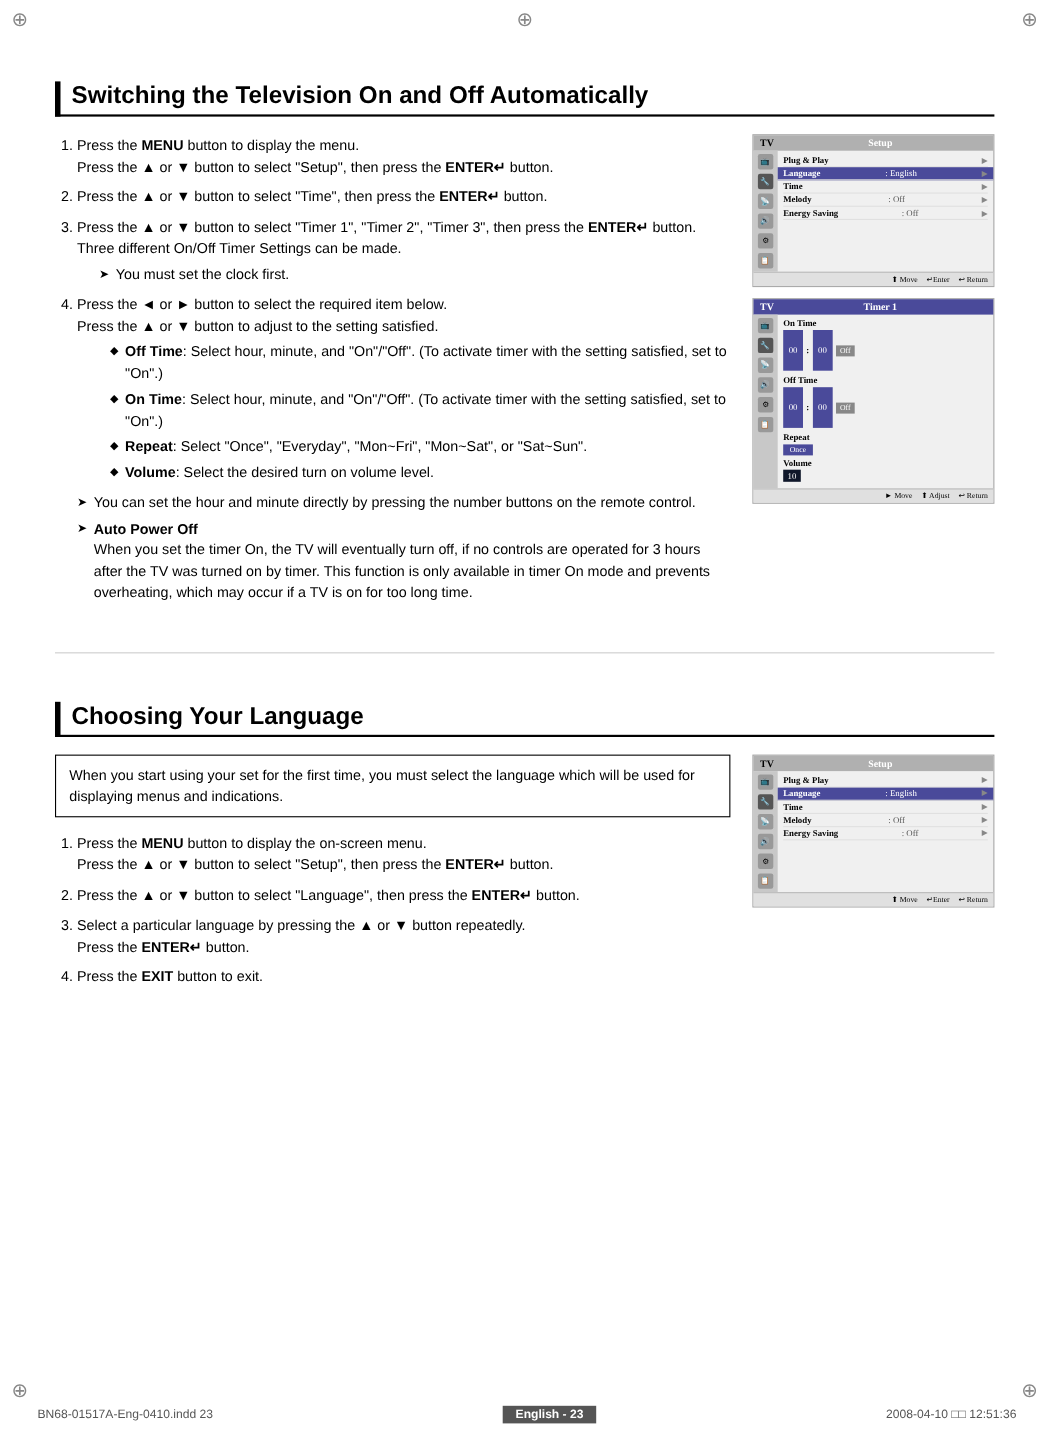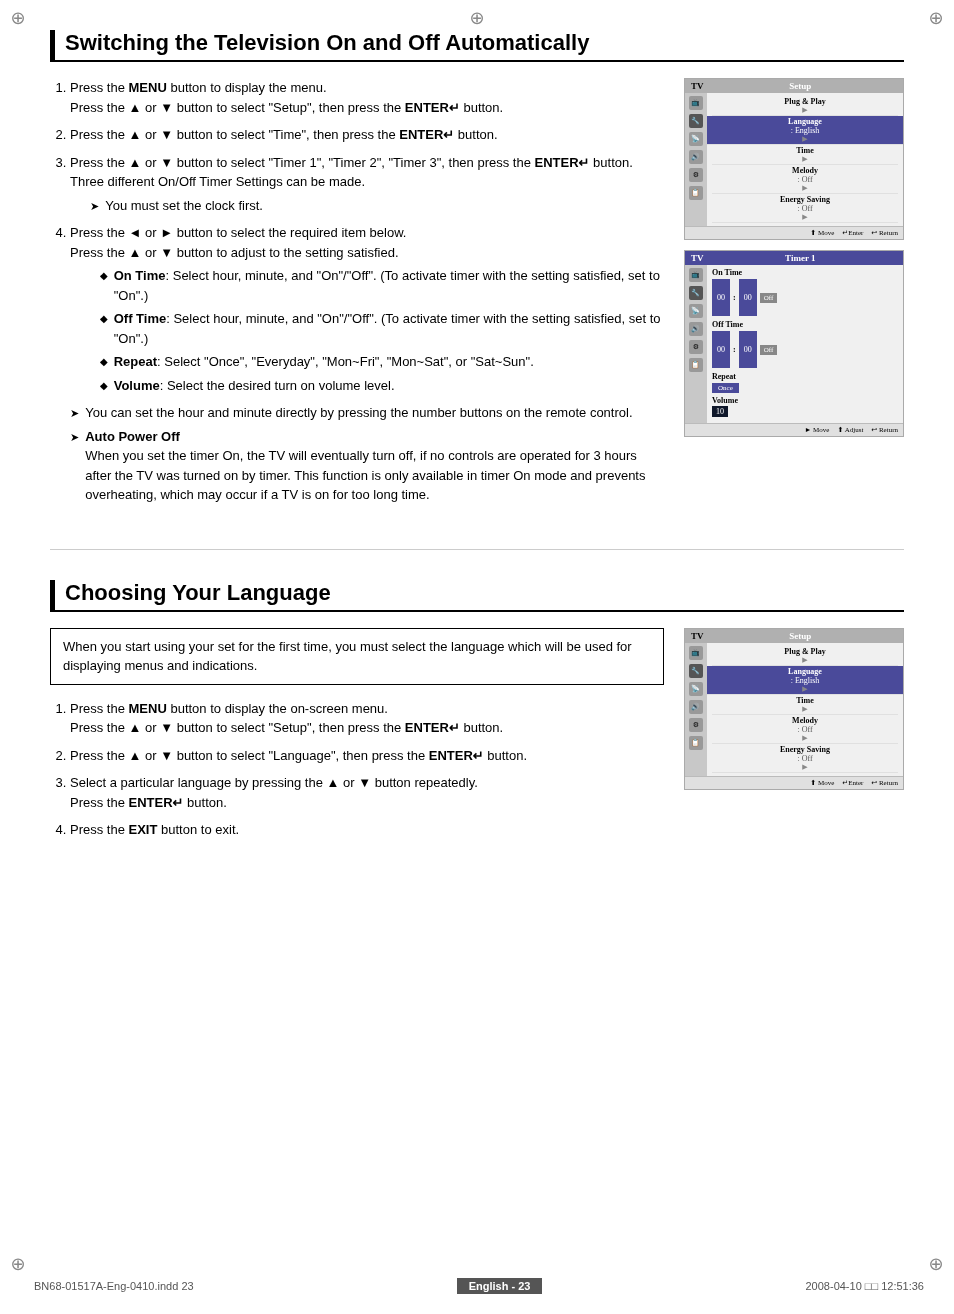--- a/index.html
+++ b/index.html
@@ -22,20 +22,21 @@
 
     
     .section-title {
       font-size: 22px;
       font-weight: bold;
       border-bottom: 2px solid #000;
       padding-bottom: 4px;
       margin-bottom: 16px;
       border-left: 5px solid #000;
       padding-left: 10px;
+      margin-top: 44px;
     }
 
     .section-block {
       margin-bottom: 40px;
     }
 
     
     .section-content {
       display: flex;
       gap: 20px;
@@ -154,21 +155,20 @@
       padding: 3px 5px;
     }
 
     .tv-row {
       display: flex;
       justify-content: space-between;
       align-items: center;
       padding: 1px 0;
       font-size: 8px;
       border-bottom: 1px solid #e0e0e0;
-      flex-direction: column;
     }
 
     .tv-row.selected {
       background: #4a4a9a;
       color: #fff;
       margin: 0 -5px;
       padding: 1px 5px;
       text-align: center;
     }
 
@@ -353,24 +353,24 @@
             Three different On/Off Timer Settings can be made.
             <div class="note-arrow">
               <span>You must set the clock first.</span>
             </div>
           </li>
           <li>
             Press the ◄ or ► button to select the required item below.<br>
             Press the ▲ or ▼ button to adjust to the setting satisfied.
 
             <div class="bullet-item">
+              <span><span class="bold">Off  Time</span>: Select hour, minute, and "On"/"Off". (To activate timer with the setting satisfied, set to "On".)</span>
+            </div>
+            <div class="bullet-item">
               <span><span class="bold">On  Time</span>: Select hour, minute, and "On"/"Off". (To activate timer with the setting satisfied, set to "On".)</span>
-            </div>
-            <div class="bullet-item">
-              <span><span class="bold">Off  Time</span>: Select hour, minute, and "On"/"Off". (To activate timer with the setting satisfied, set to "On".)</span>
             </div>
             <div class="bullet-item">
               <span><span class="bold">Repeat</span>: Select "Once", "Everyday", "Mon~Fri", "Mon~Sat", or "Sat~Sun".</span>
             </div>
             <div class="bullet-item">
               <span><span class="bold">Volume</span>: Select the desired turn on volume level.</span>
             </div>
           </li>
         </ol>
 

